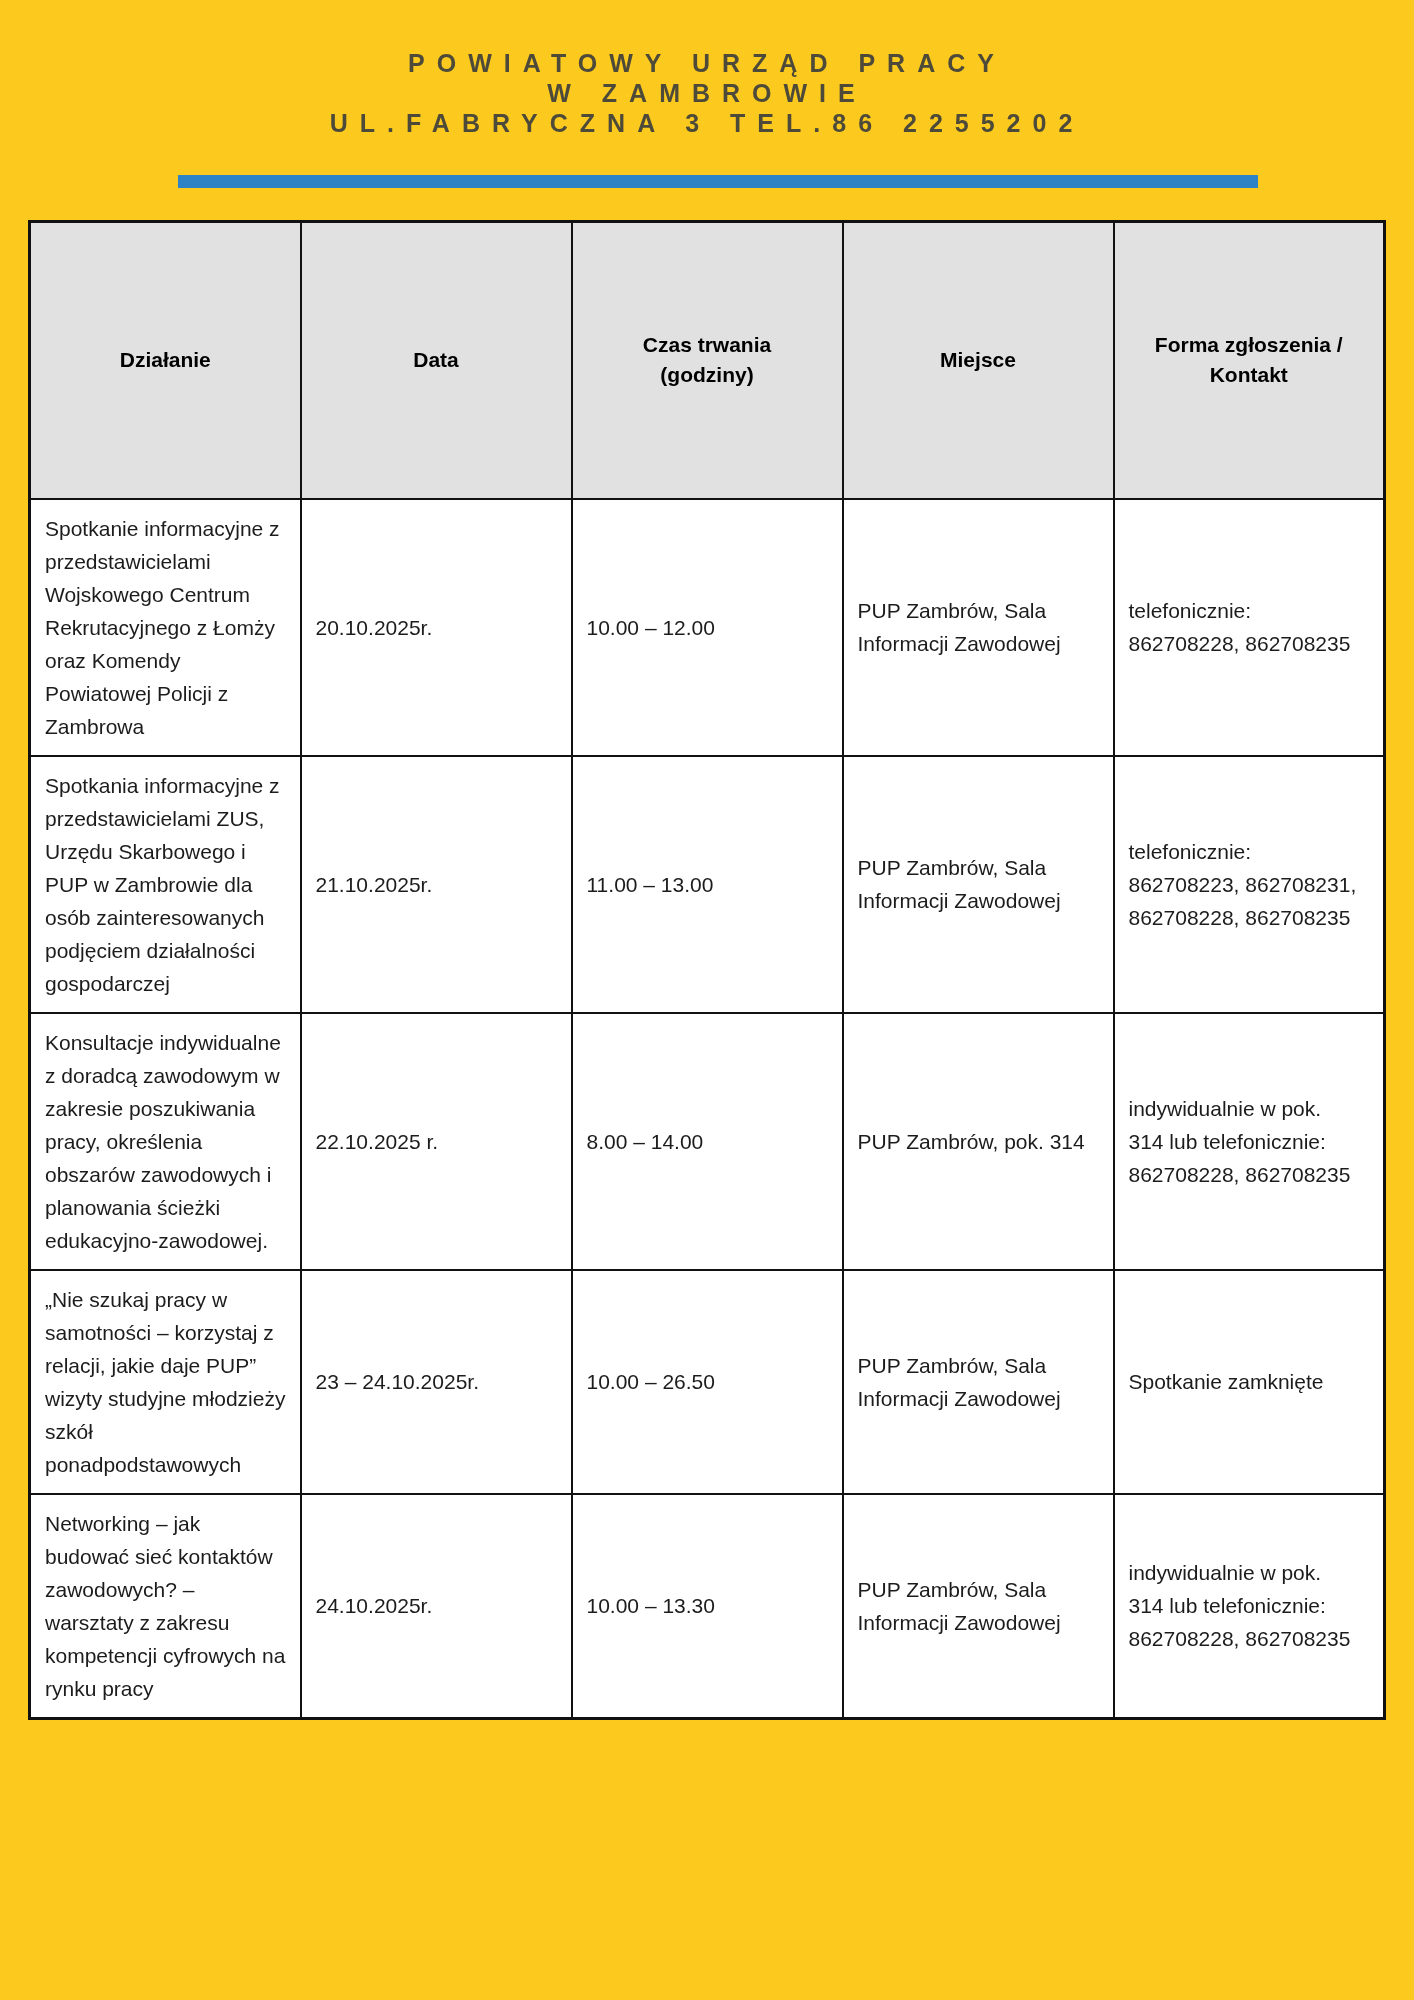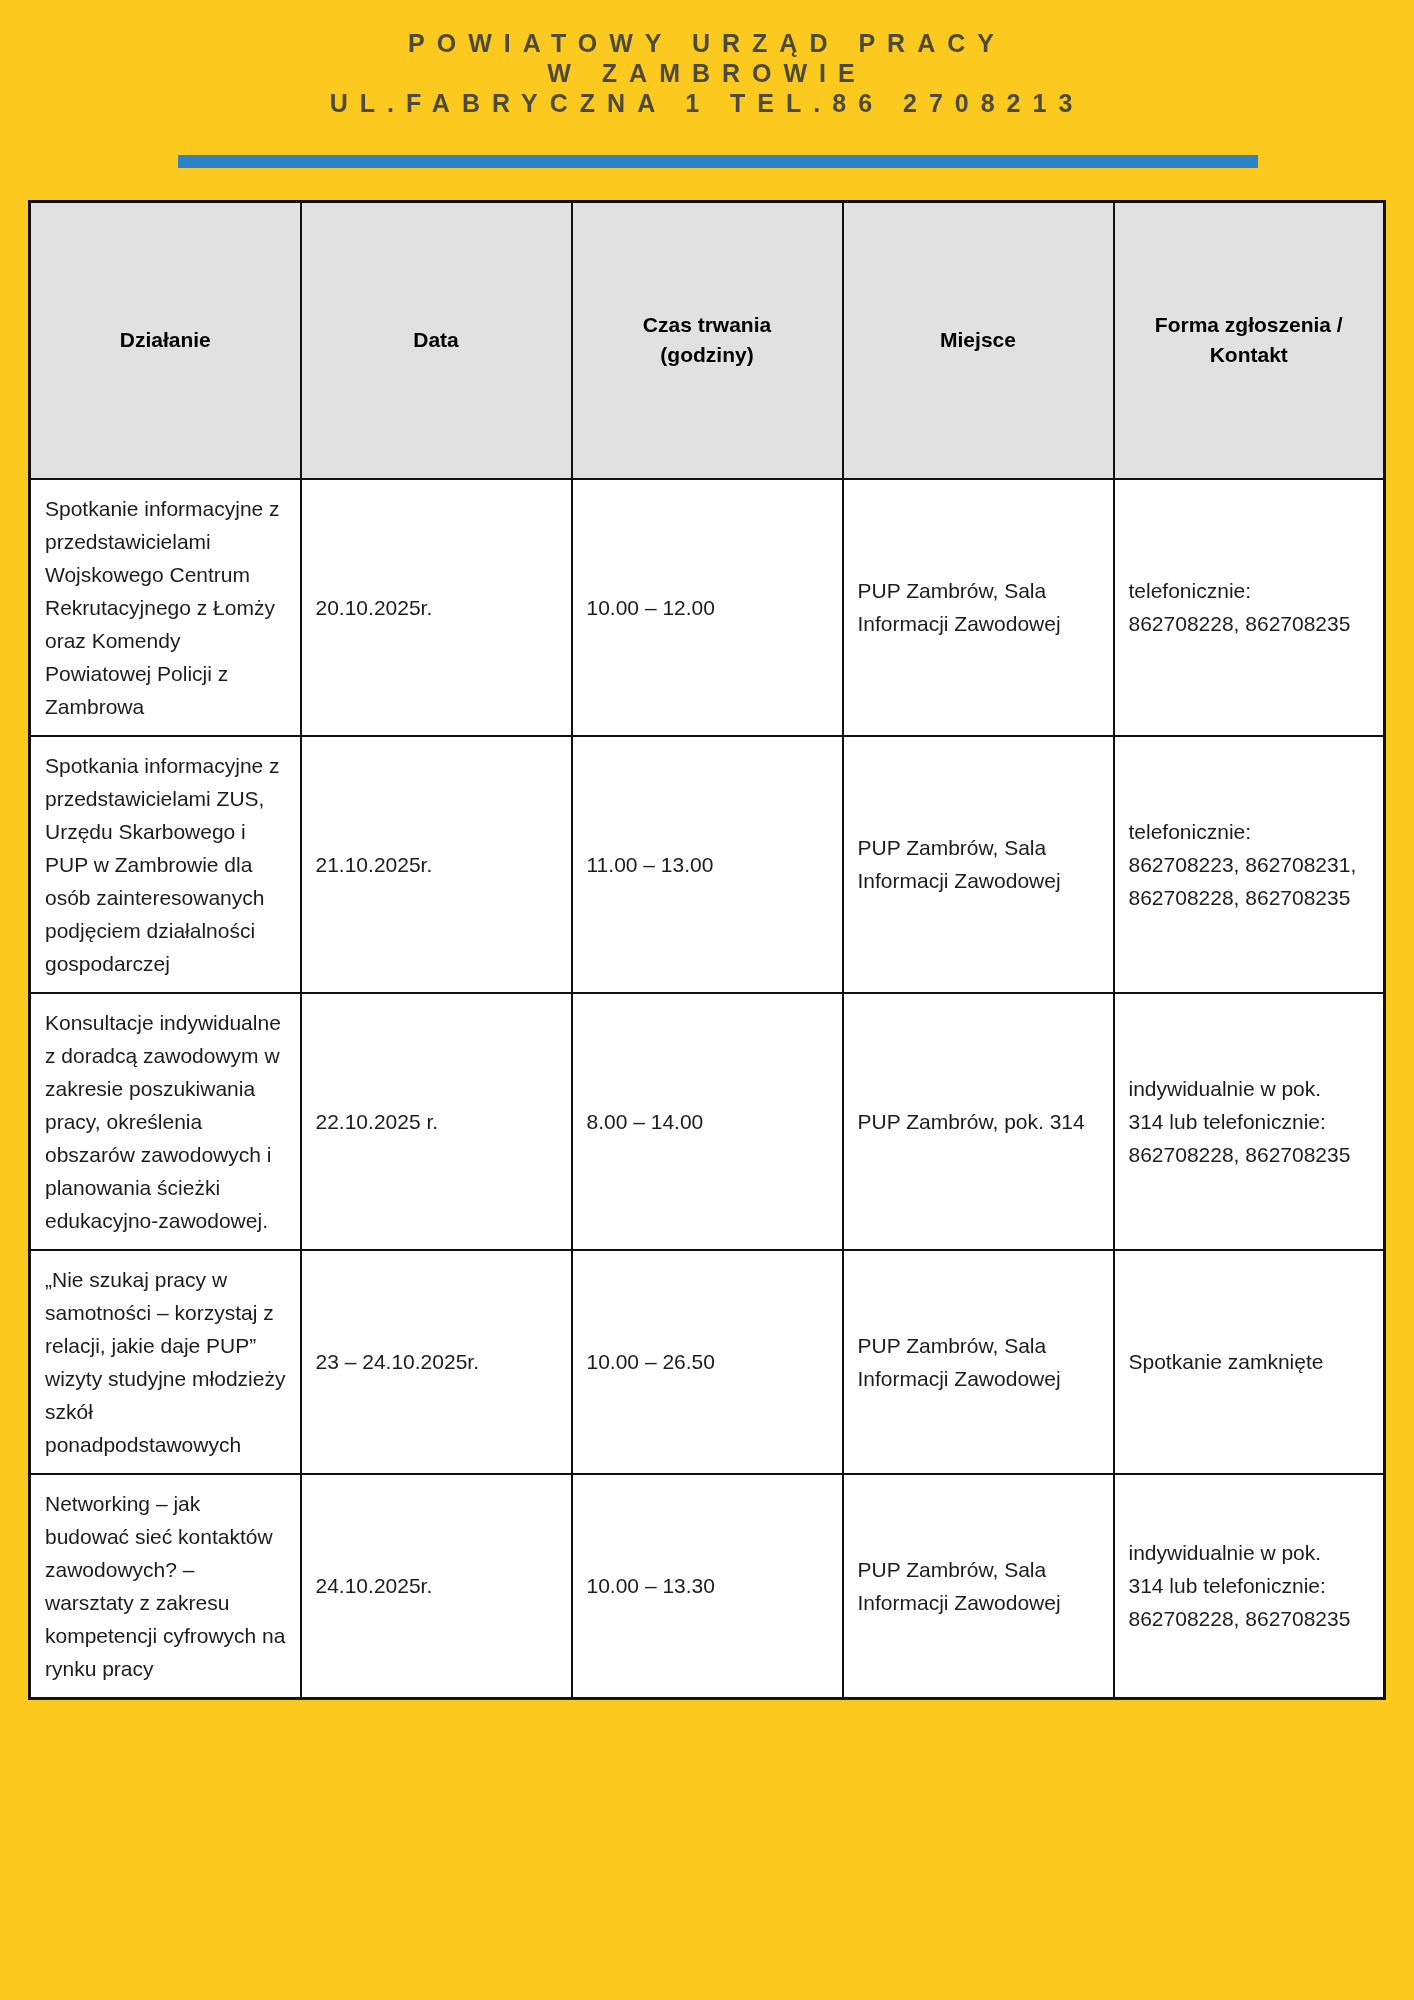--- a/index.html
+++ b/index.html
@@ -12,21 +12,21 @@
     --text:#1c1c1c;
   }
   *{box-sizing:border-box;}
   html,body{margin:0;padding:0;}
   body{
     width:1414px;height:2000px;
     background:var(--bg);
     font-family:"Liberation Sans",sans-serif;
     overflow:hidden;
   }
-  .title{ text-align:center; padding-top:28px; }
+  .title{ text-align:center; padding-top:48px; }
   .title-line{
     font-weight:700;
     font-size:25px;
     line-height:30px;
     letter-spacing:12px;
     color:var(--title);
     white-space:nowrap;
   }
   .divider{
     width:1080px;height:13px;
@@ -69,21 +69,21 @@
   .schedule tbody tr:last-child{height:221px;}
 </style>
 </head>
 <body>
 
 <div class="page">
 
   <div class="title">
     <div class="title-line">POWIATOWY URZĄD PRACY</div>
     <div class="title-line">W ZAMBROWIE</div>
-    <div class="title-line">UL.FABRYCZNA 1 TEL.86 2708213</div>
+    <div class="title-line">UL.FABRYCZNA 3 TEL.86 2255202</div>
   </div>
 
   <div class="divider"></div>
 
   <table class="schedule">
     <thead>
       <tr>
         <th>Działanie</th>
         <th>Data</th>
         <th>Czas trwania

